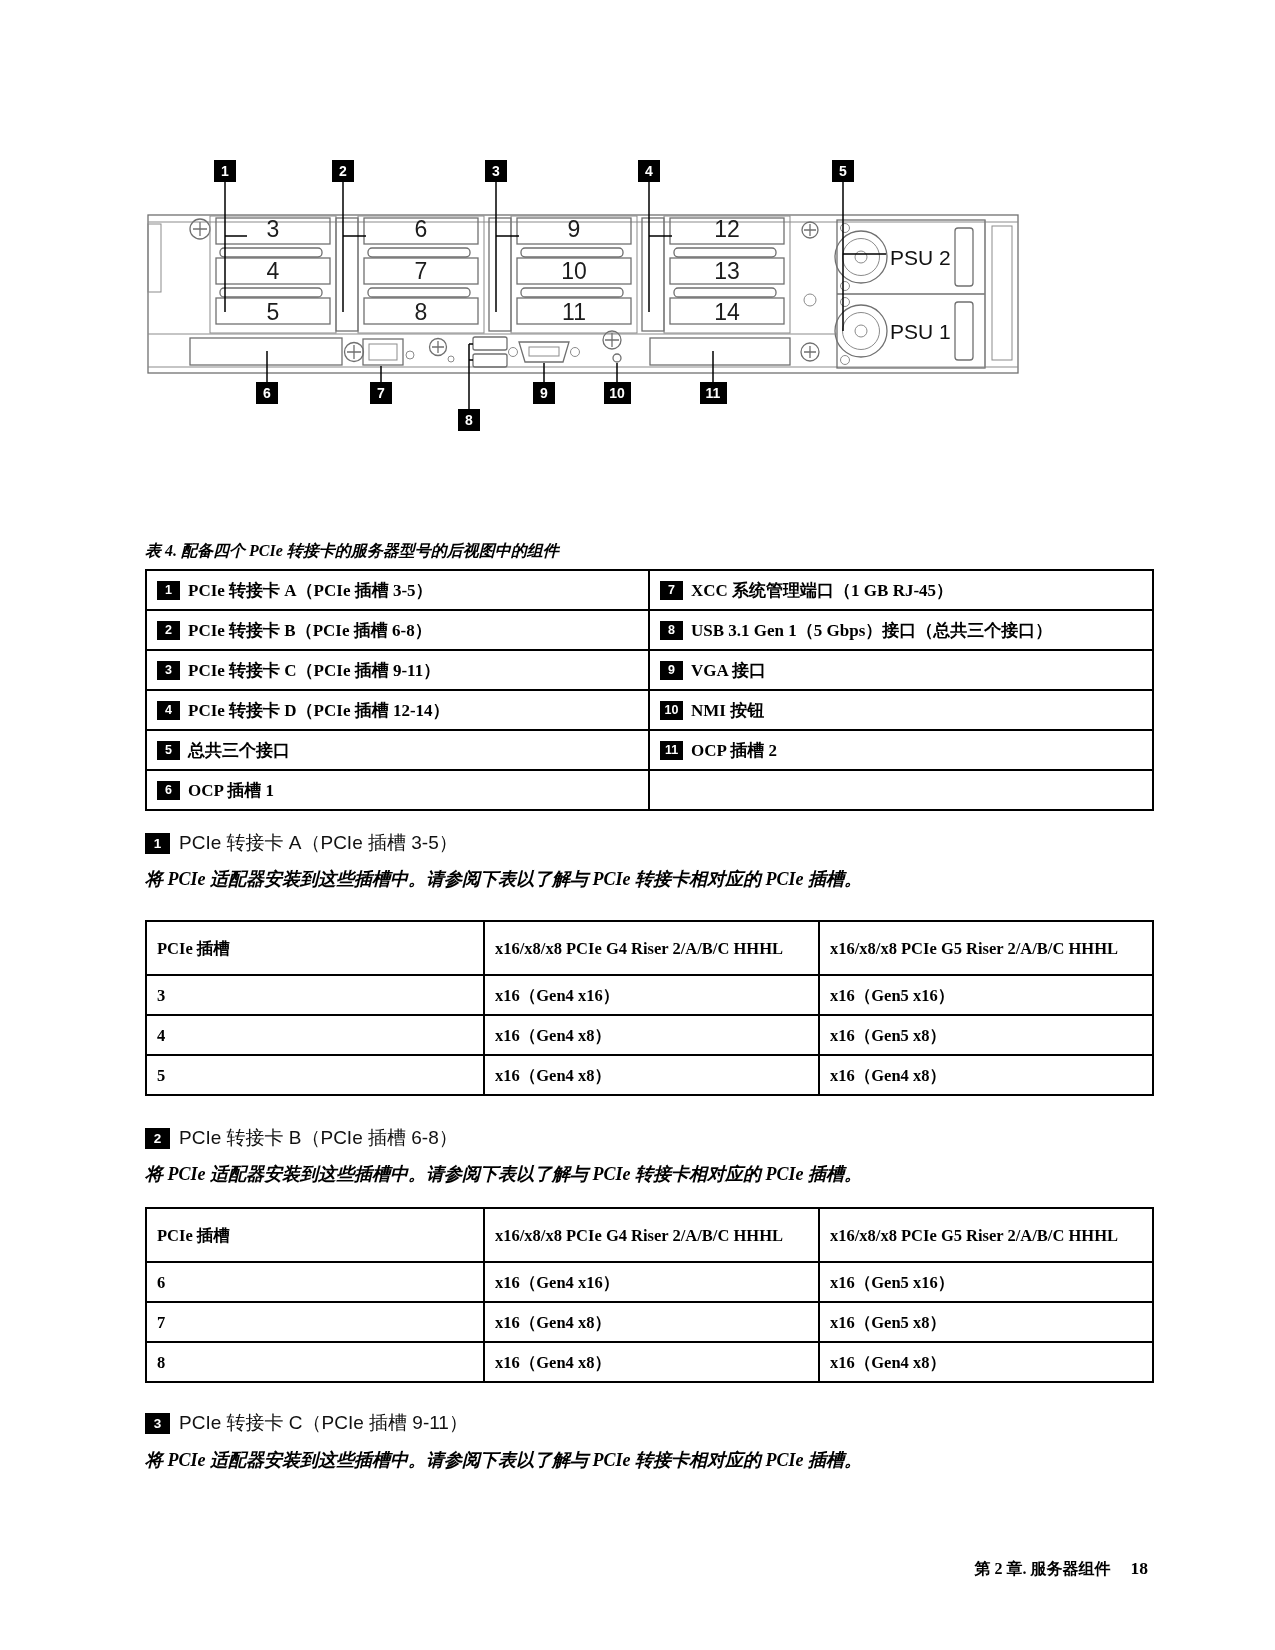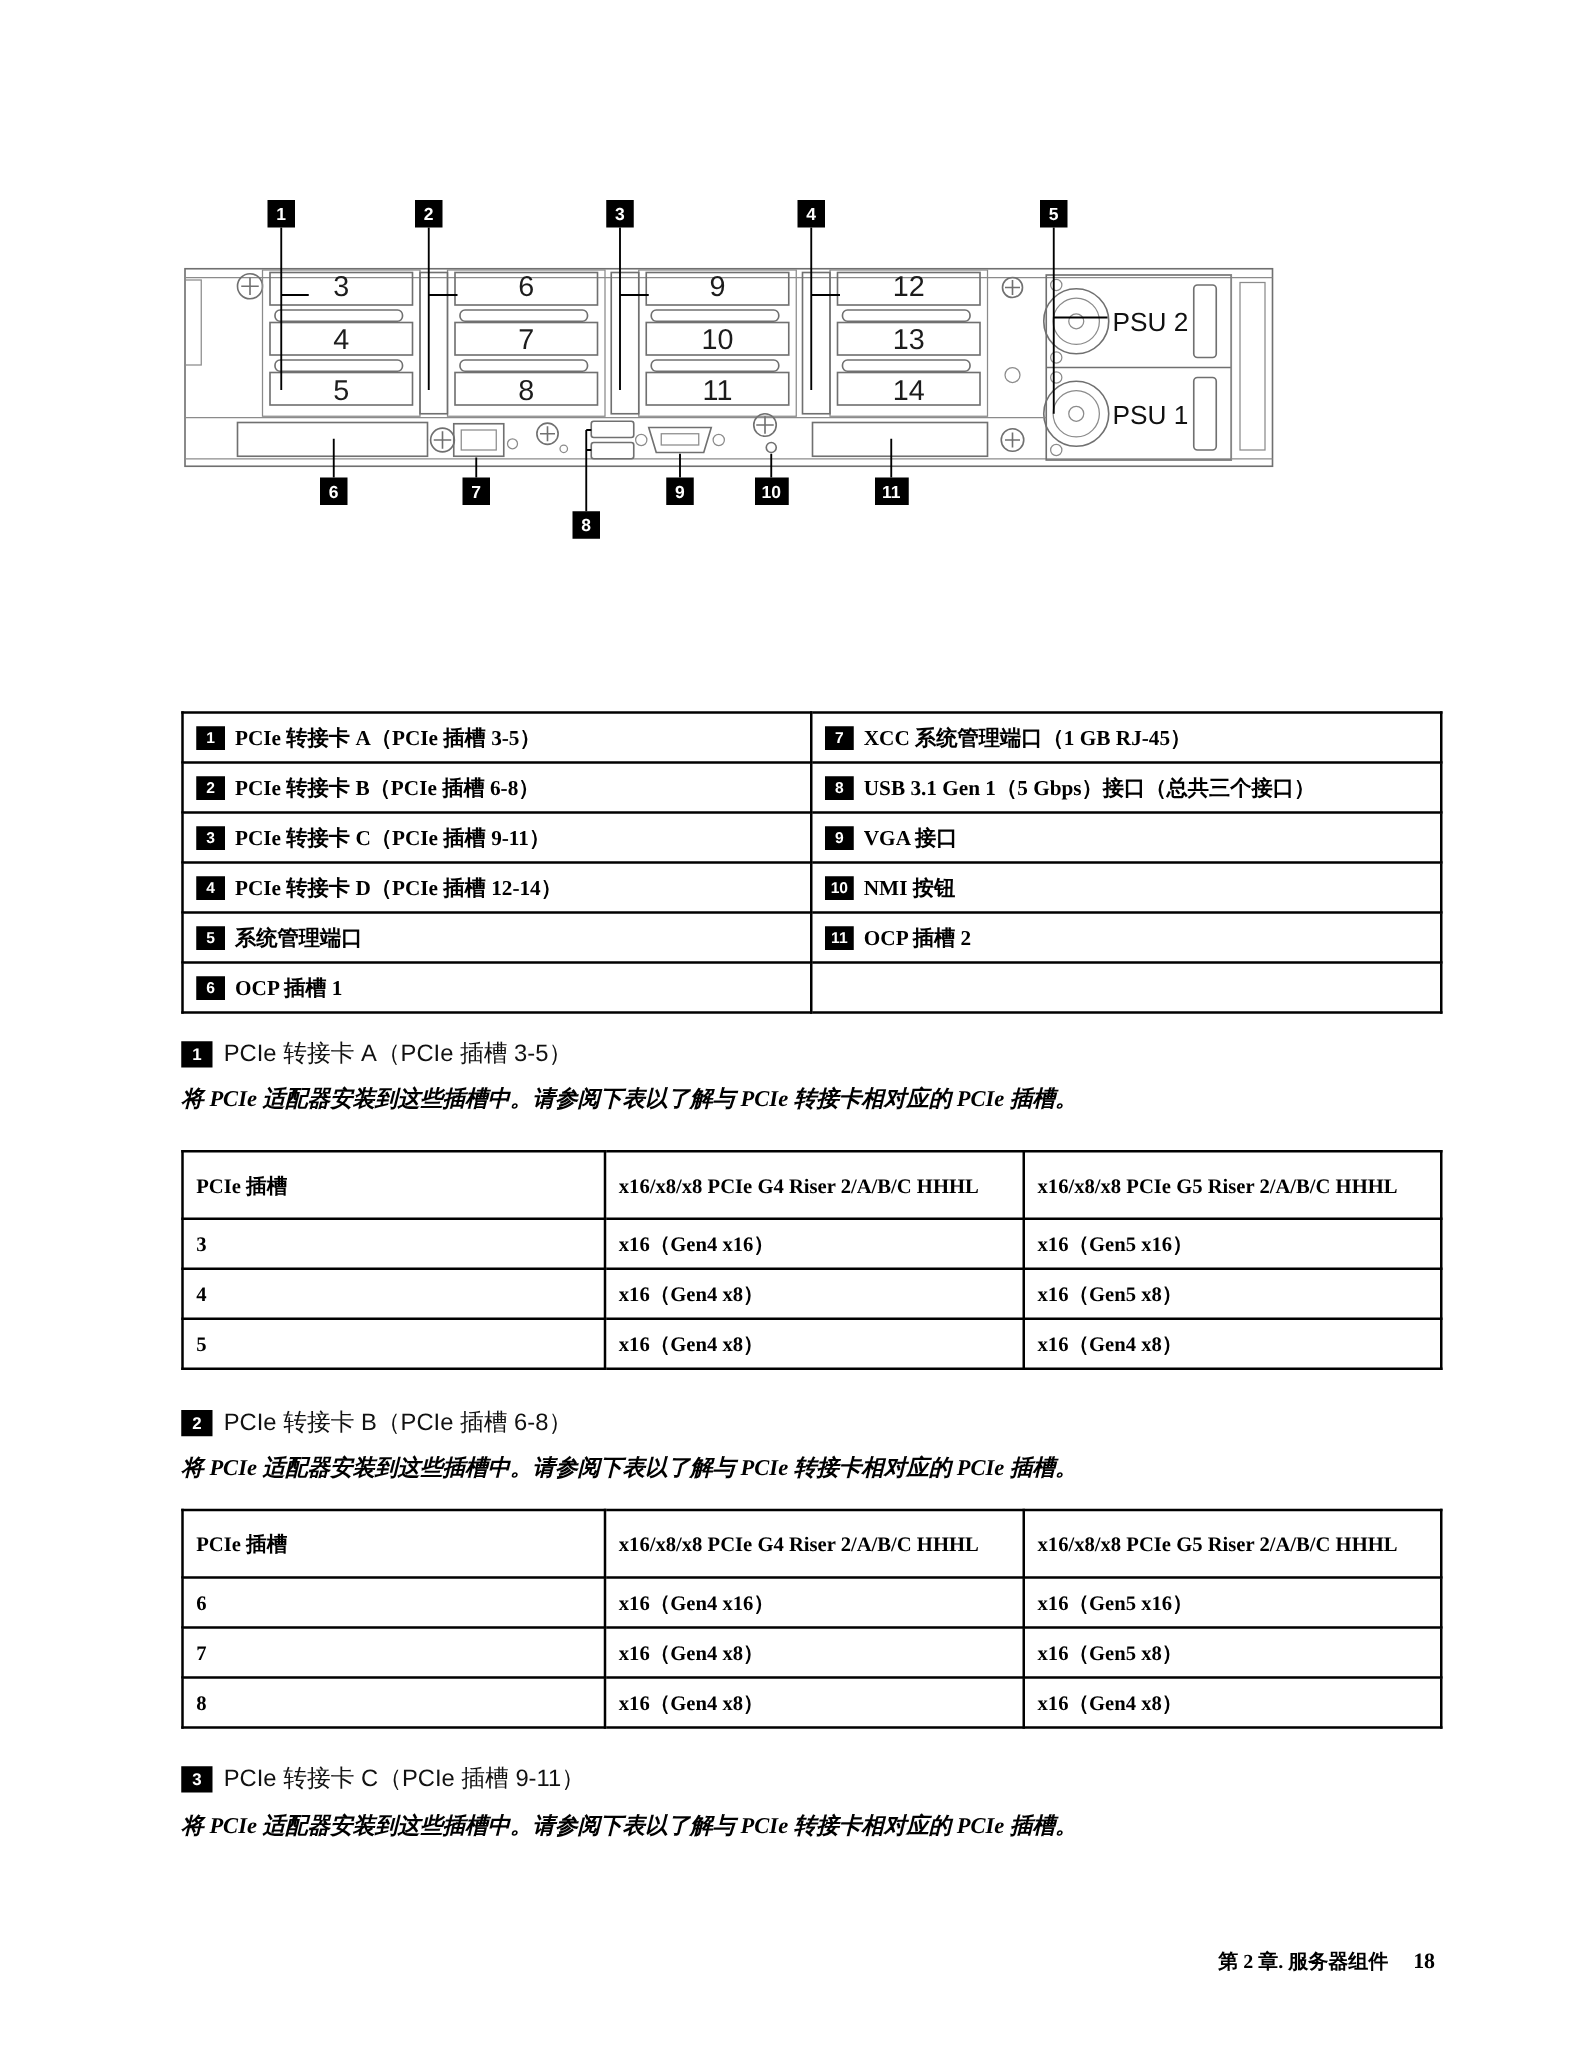--- a/index.html
+++ b/index.html
@@ -188,20 +188,21 @@
       <text class="dg-badge-num" x="327" y="277">8</text>
       <rect class="dg-badge" x="391" y="234" width="22" height="22"></rect>
       <text class="dg-badge-num" x="402" y="250">9</text>
       <rect class="dg-badge" x="462" y="234" width="27" height="22"></rect>
       <text class="dg-badge-num" x="475" y="250">10</text>
       <rect class="dg-badge" x="558" y="234" width="27" height="22"></rect>
       <text class="dg-badge-num" x="571" y="250">11</text>
     </g>
   </svg>
 
+  <div class="caption" style="top:541px;font-size:16px;">表 4. 配备四个 PCIe 转接卡的服务器型号的后视图中的组件</div>
 
   <table class="ctable">
     <colgroup>
         <col style="width:503px">
         <col style="width:504px">
       </colgroup>
     <tbody>
         <tr>
       <td>
             <span class="cellflex">
@@ -255,21 +256,21 @@
             <span class="cellflex">
               <span class="badge sm">10</span>
               <span>NMI 按钮</span>
             </span>
           </td>
     </tr>
     <tr>
       <td>
             <span class="cellflex">
               <span class="badge sm">5</span>
-              <span>系统管理端口</span>
+              <span>总共三个接口</span>
             </span>
           </td>
       <td>
             <span class="cellflex">
               <span class="badge sm">11</span>
               <span>OCP 插槽 2</span>
             </span>
           </td>
     </tr>
     <tr>

